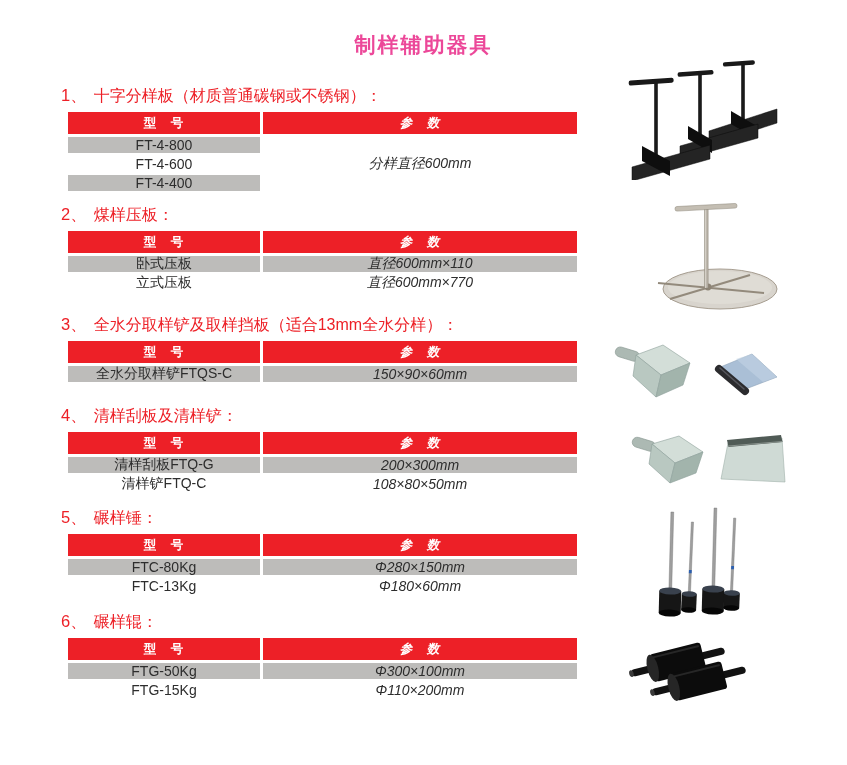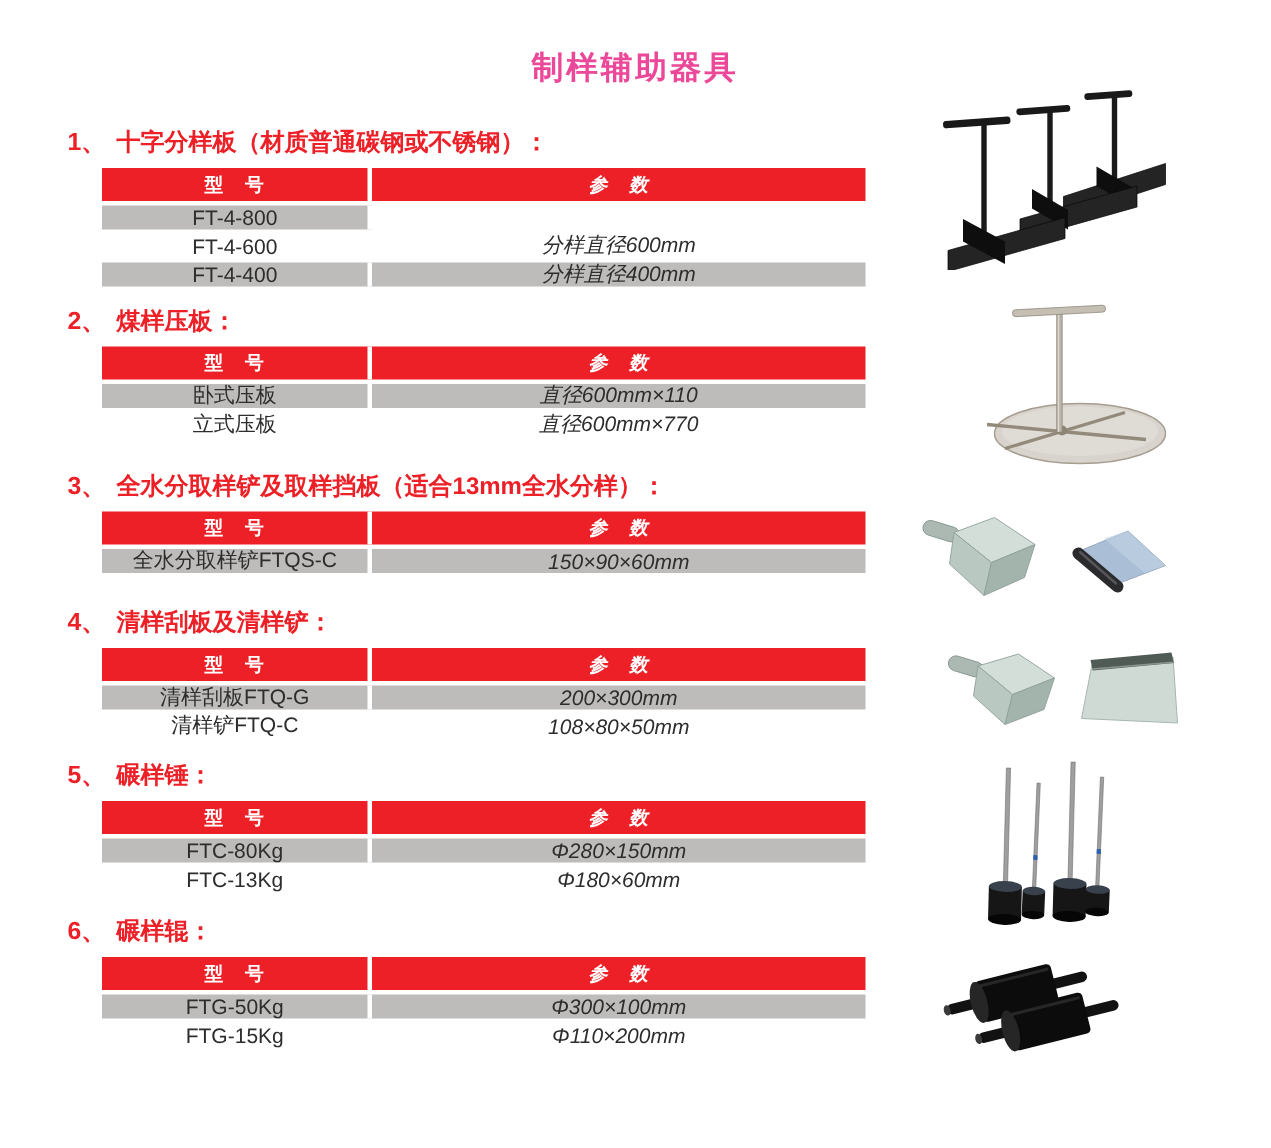--- a/index.html
+++ b/index.html
@@ -11,26 +11,26 @@
   html,body{margin:0;padding:0;}
   body{
     width:847px;height:765px;background:#ffffff;position:relative;overflow:hidden;
     font-family:"Liberation Sans","DejaVu Sans",sans-serif;
   }
   .page-title{
     position:absolute;top:31px;left:0;width:847px;text-align:center;
     font-size:21px;font-weight:bold;color:#ec4899;letter-spacing:2px;
   }
   .main{position:absolute;left:45px;top:86px;width:532px;}
-  .sec-head{font-size:16px;line-height:18px;font-weight:bold;color:var(--accent-red);margin:0 0 7px 0;white-space:nowrap;}
+  .sec-head{font-size:16px;line-height:18px;font-weight:normal;color:var(--accent-red);margin:0 0 7px 16px;white-space:nowrap;}
   .sec-num{margin-right:7px;font-size:16.5px;}
   .tbl{margin-left:23px;width:509px;}
   .tr{display:flex;margin-bottom:3px;}
   .td{display:flex;align-items:center;justify-content:center;height:16px;font-size:14px;color:#2d2d2d;white-space:nowrap;}
-  .c1{width:180px;border-right:3px solid #ffffff;}
+  .c1{width:195px;border-right:3px solid #ffffff;}
   .c2{flex:1;font-style:italic;}
   .tr.head{height:22px;}
   .tr.head .td{height:22px;background:var(--accent-red);color:var(--header-text);font-weight:bold;font-size:12.5px;letter-spacing:1px;}
   .tr.gray .td{background:var(--row-gray);}
   .sec.s1{margin-bottom:14px;}
   .sec.s2{margin-bottom:24px;}
   .sec.s3{margin-bottom:24px;}
   .sec.s4{margin-bottom:16px;}
   .sec.s5{margin-bottom:18px;}
   .illus{position:absolute;}
@@ -54,21 +54,20 @@
       </div>
       <div class="tr gray">
         <div class="td c1">FT-4-800</div>
       </div>
       <div class="tr">
         <div class="td c1">FT-4-600</div>
         <div class="td c2">分样直径600mm</div>
       </div>
       <div class="tr gray">
         <div class="td c1">FT-4-400</div>
-        <div class="td c2">分样直径400mm</div>
       </div>
     </div>
   </div>
 
   <div class="sec s2">
     <div class="sec-head">
       <span class="sec-num">2、</span><span>煤样压板：</span>
     </div>
     <div class="tbl">
       <div class="tr head">

